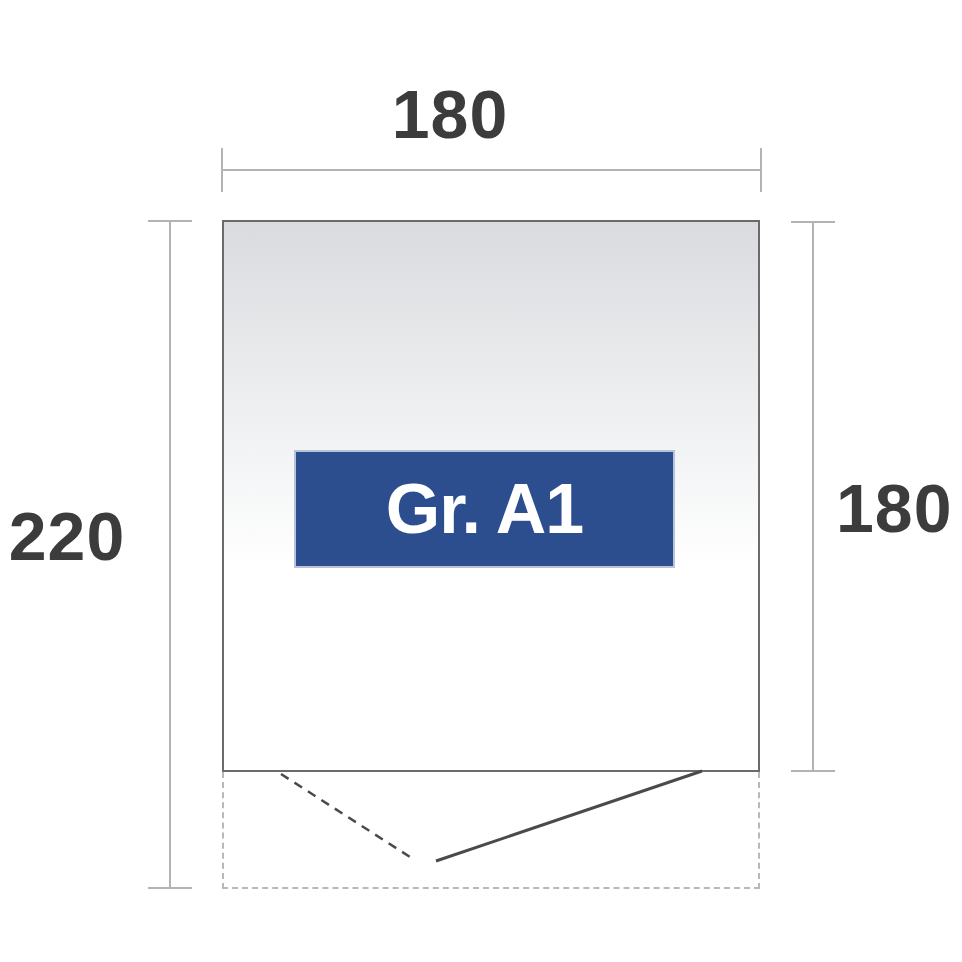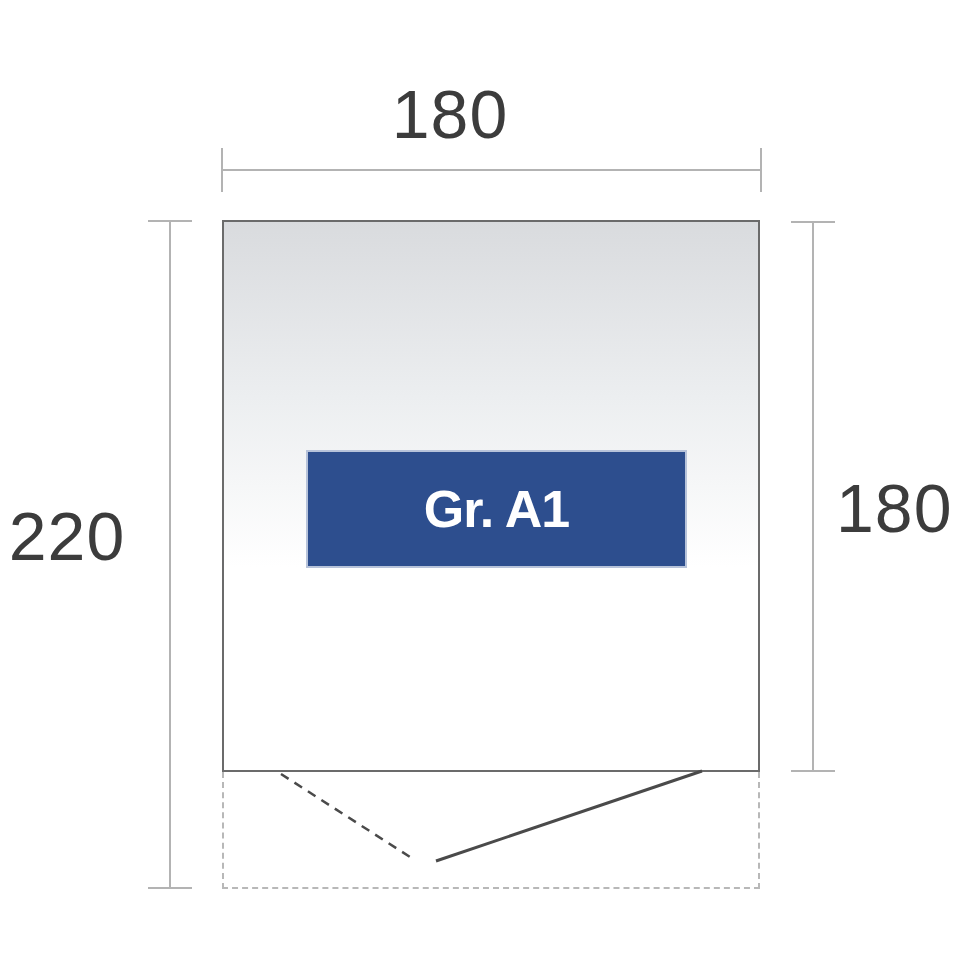--- a/index.html
+++ b/index.html
@@ -18,21 +18,21 @@
 
   
   .dim-line, .dim-tick {
     position: absolute;
     background: var(--dim-line, #b3b3b3);
   }
   .dim-label {
     position: absolute;
     color: var(--dim-text, #3c3c3c);
     font-size: 68px;
-    font-weight: 400;
+    font-weight: 700;
     line-height: 1;
     letter-spacing: 1px;
     white-space: nowrap;
   }
 
   #dim-top-line    { left: 222px; top: 169px; width: 540px; height: 2px; }
   #dim-top-tick-l  { left: 221px; top: 148px; width: 2px;  height: 44px; }
   #dim-top-tick-r  { left: 760px; top: 148px; width: 2px;  height: 44px; }
   #dim-top-label   { left: 340px; top: 80px;  width: 220px; text-align: center; }
 
@@ -55,30 +55,30 @@
     border: 2px solid var(--outline, #6b6b6b);
     background: linear-gradient(180deg,
                 var(--fill-top, #d9dbde) 0%,
                 #eceef0 32%,
                 var(--fill-bottom, #ffffff) 63%,
                 var(--fill-bottom, #ffffff) 100%);
   }
 
   .size-label {
     position: absolute;
-    left: 306px; top: 450px;
+    left: 294px; top: 450px;
     width: 381px; height: 118px;
     box-sizing: border-box;
     background: var(--label-bg, #2d4e8e);
     border: 2px solid var(--label-border, #b7c3da);
     display: flex;
     align-items: center;
     justify-content: center;
     color: var(--label-text, #ffffff);
-    font-size: 52px;
+    font-size: 70px;
     font-weight: 700;
     letter-spacing: -1px;
     line-height: 1;
   }
 
   
   .door-swing-area {
     position: absolute;
     left: 222px; top: 772px;
     width: 538px; height: 117px;

